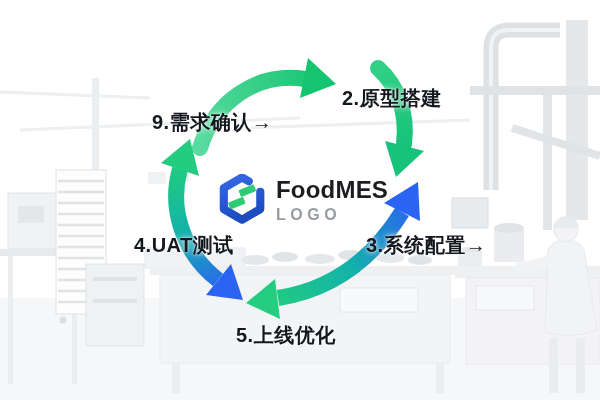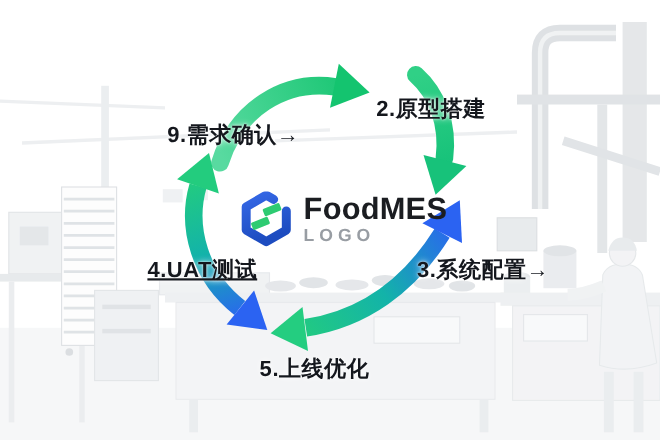--- a/index.html
+++ b/index.html
@@ -5,26 +5,26 @@
   html,body{margin:0;padding:0;background:#fff;}
   .stage{position:relative;width:600px;height:400px;overflow:hidden;background:#fff;
          font-family:"Liberation Sans","DejaVu Sans",sans-serif;}
   .layer{position:absolute;left:0;top:0;width:600px;height:400px;}
   .bg{opacity:.92;}
   .step-label{position:absolute;font-size:20px;font-weight:700;color:var(--label-text,#14171d);
               letter-spacing:.5px;white-space:nowrap;
               text-shadow:0 0 6px rgba(255,255,255,.9),0 0 2px rgba(255,255,255,.9);}
   .l1{left:152px;top:109px;}
   .l2{left:342px;top:85px;}
-  .l3{left:379px;top:232px;text-align:right;}
-  .l4{left:134px;top:232px;text-decoration:underline;}
+  .l3{left:366px;top:232px;text-align:right;}
+  .l4{left:134px;top:232px;}
   .l5{left:236px;top:322px;}
   .logo{position:absolute;left:219px;top:174px;display:flex;align-items:center;gap:9px;}
   .logo-text{display:flex;flex-direction:column;}
-  .logo-name{font-size:28px;font-weight:800;color:#1b1d21;line-height:30px;letter-spacing:.2px;}
+  .logo-name{font-size:24px;font-weight:800;color:#1b1d21;line-height:30px;letter-spacing:.2px;}
   .logo-sub{font-size:16px;font-weight:700;color:var(--logo-subtitle-gray,#989da3);
             letter-spacing:4.5px;margin-top:1px;}
 </style>
 </head>
 <body>
 
 <div class="stage">
 
   <svg class="layer bg" viewBox="0 0 600 400">
     <rect width="600" height="400" fill="#ffffff"></rect>

